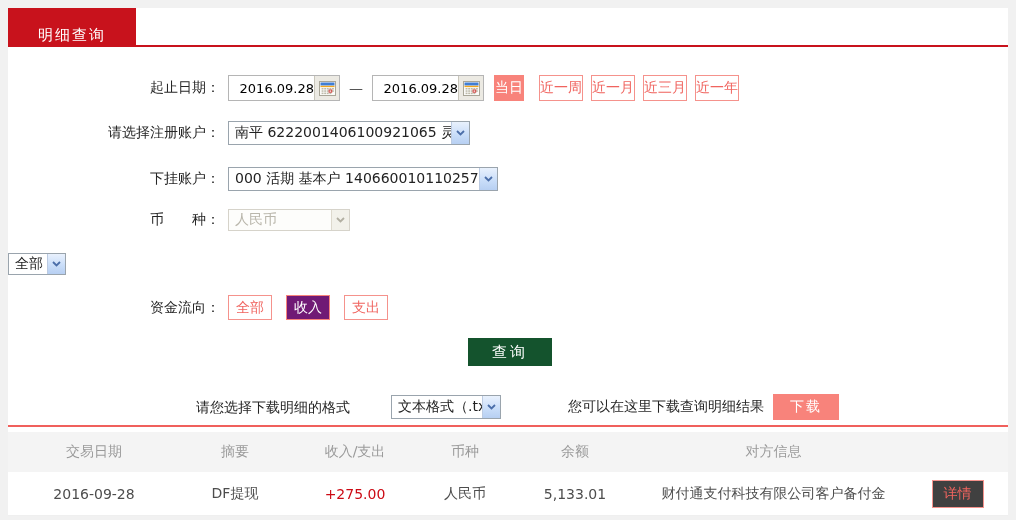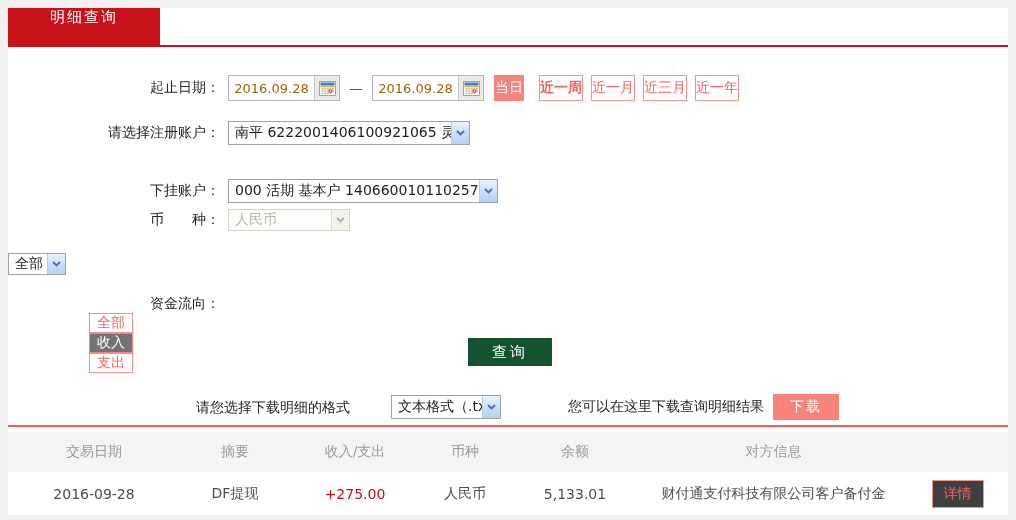--- a/index.html
+++ b/index.html
@@ -5,36 +5,36 @@
   * { margin:0; padding:0; box-sizing:border-box; }
   body {
     font-family: "DejaVu Sans", "Liberation Sans", sans-serif;
     background:#f1f1f1;
   }
   .page { position:relative; width:1016px; height:520px; background:#f1f1f1; overflow:hidden; }
   .panel { position:absolute; left:8px; top:8px; width:1000px; height:508px; background:#ffffff; }
 
   
   .tab {
-    position:absolute; left:0; top:0; width:152px; height:37px;
+    position:absolute; left:0; top:0; width:128px; height:37px;
     background:#c8121c; color:#fff; font-size:15px; letter-spacing:2px;
-    display:flex; align-items:flex-start; justify-content:center; cursor:pointer;
+    display:flex; align-items:flex-end; justify-content:center; cursor:pointer;
   }
   .tab-line { position:absolute; left:0; top:37px; width:100%; height:2px; background:#c8121c; }
 
   
   .row { position:absolute; display:flex; align-items:center; }
   .lbl { width:212px; text-align:right; font-size:14px; color:#262626; margin-right:8px; white-space:pre; }
 
   
   .date-input {
     width:112px; height:26px; border:1px solid #b5b5b5; background:#fff;
     display:flex; align-items:center; cursor:text;
   }
-  .date-text { flex:1; text-align:center; font-size:13px; color:#a16207; }
+  .date-text { flex:1; text-align:right; font-size:13px; color:#000000; }
   .cal-btn {
     width:25px; height:24px; border:none; border-left:1px solid #c9c6bb;
     background:#eceae3; display:flex; align-items:center; justify-content:center; cursor:pointer;
   }
   .dash { margin:0 9px; color:#555; font-size:14px; }
 
   
   .qbtn {
     height:26px; margin-left:8px; padding:0 0; font-size:14px; cursor:pointer;
     background:#fff; border:1px solid #f5928c; color:#f0645f;
@@ -57,21 +57,21 @@
   .xp-select.disabled { border-color:#d6d3ca; background:#fdfdfb; cursor:default; }
   .xp-select.disabled .txt { color:#b9b6ab; }
   .xp-select.disabled .xp-arrow { background:#f2f1ea; border-left:1px solid #ddd9cd; }
 
   
   .fbtn {
     width:44px; height:25px; margin-right:14px; font-size:14px; cursor:pointer;
     background:#fff; border:1px solid #f5928c; color:#f0645f;
     display:inline-flex; align-items:center; justify-content:center;
   }
-  .fbtn.solid { background:#737373; border-color:#f8837b; color:#fff; }
+  .fbtn.solid { background:#701a75; border-color:#f8837b; color:#fff; }
 
   
   .query-btn {
     position:absolute; left:460px; top:330px; width:84px; height:28px;
     background:#14532d; color:#fff; font-size:15px; letter-spacing:3px; border:none; cursor:pointer;
   }
   .dl-btn {
     position:absolute; left:765px; top:0; width:66px; height:26px;
     background:#f8837b; color:#fff; font-size:14px; letter-spacing:2px; border:none; cursor:pointer;
   }
@@ -160,39 +160,39 @@
                 <rect x="5.2" y="11.6" width="1.9" height="1.5"></rect>
                 <rect x="7.8" y="11.6" width="1.9" height="1.5"></rect>
                 <rect x="10.4" y="11.6" width="1.9" height="1.5"></rect>
             </g>
             <rect x="10.1" y="9" width="2.6" height="2.2" fill="#fff" stroke="#d04540"></rect>
           </svg>
         </span>
       </div>
 
       <button class="qbtn solid first">当日</button>
-      <button class="qbtn" style="margin-left:15px;font-weight:bold;">近一周</button>
+      <button class="qbtn" style="margin-left:15px;">近一周</button>
       <button class="qbtn">近一月</button>
       <button class="qbtn">近三月</button>
       <button class="qbtn">近一年</button>
     </div>
 
     <div class="row" style="left:0; top:113px; height:24px;">
       <div class="lbl">请选择注册账户：</div>
       <div class="xp-select" style="width:242px;">
         <span class="txt">南平 6222001406100921065 灵通卡</span>
         <span class="xp-arrow">
           <svg width="9" height="6" viewBox="0 0 9 6">
               <path d="M1 1l3.5 3.5L8 1" stroke="#4b6ea9" stroke-width="1.8" fill="none"></path>
             </svg>
         </span>
       </div>
     </div>
 
-    <div class="row" style="left:0; top:171px; height:24px;">
+    <div class="row" style="left:0; top:159px; height:24px;">
       <div class="lbl">下挂账户：</div>
       <div class="xp-select" style="width:270px;">
         <span class="txt">000 活期 基本户 1406600101102571848</span>
         <span class="xp-arrow">
           <svg width="9" height="6" viewBox="0 0 9 6">
               <path d="M1 1l3.5 3.5L8 1" stroke="#4b6ea9" stroke-width="1.8" fill="none"></path>
             </svg>
         </span>
       </div>
     </div>
@@ -213,21 +213,21 @@
       <div class="xp-select" style="width:58px; height:22px;">
         <span class="txt">全部</span>
         <span class="xp-arrow" style="height:20px;">
           <svg width="9" height="6" viewBox="0 0 9 6">
               <path d="M1 1l3.5 3.5L8 1" stroke="#4b6ea9" stroke-width="1.8" fill="none"></path>
             </svg>
         </span>
       </div>
     </div>
 
-    <div class="row" style="left:0; top:287px; height:25px;flex-direction:column;">
+    <div class="row" style="left:0; top:287px; height:25px;">
       <div class="lbl">资金流向：</div>
       <button class="fbtn">全部</button>
       <button class="fbtn solid">收入</button>
       <button class="fbtn">支出</button>
     </div>
 
     <button class="query-btn">查询</button>
 
     <div class="dl-row">
       <div class="dl-label">请您选择下载明细的格式</div>

